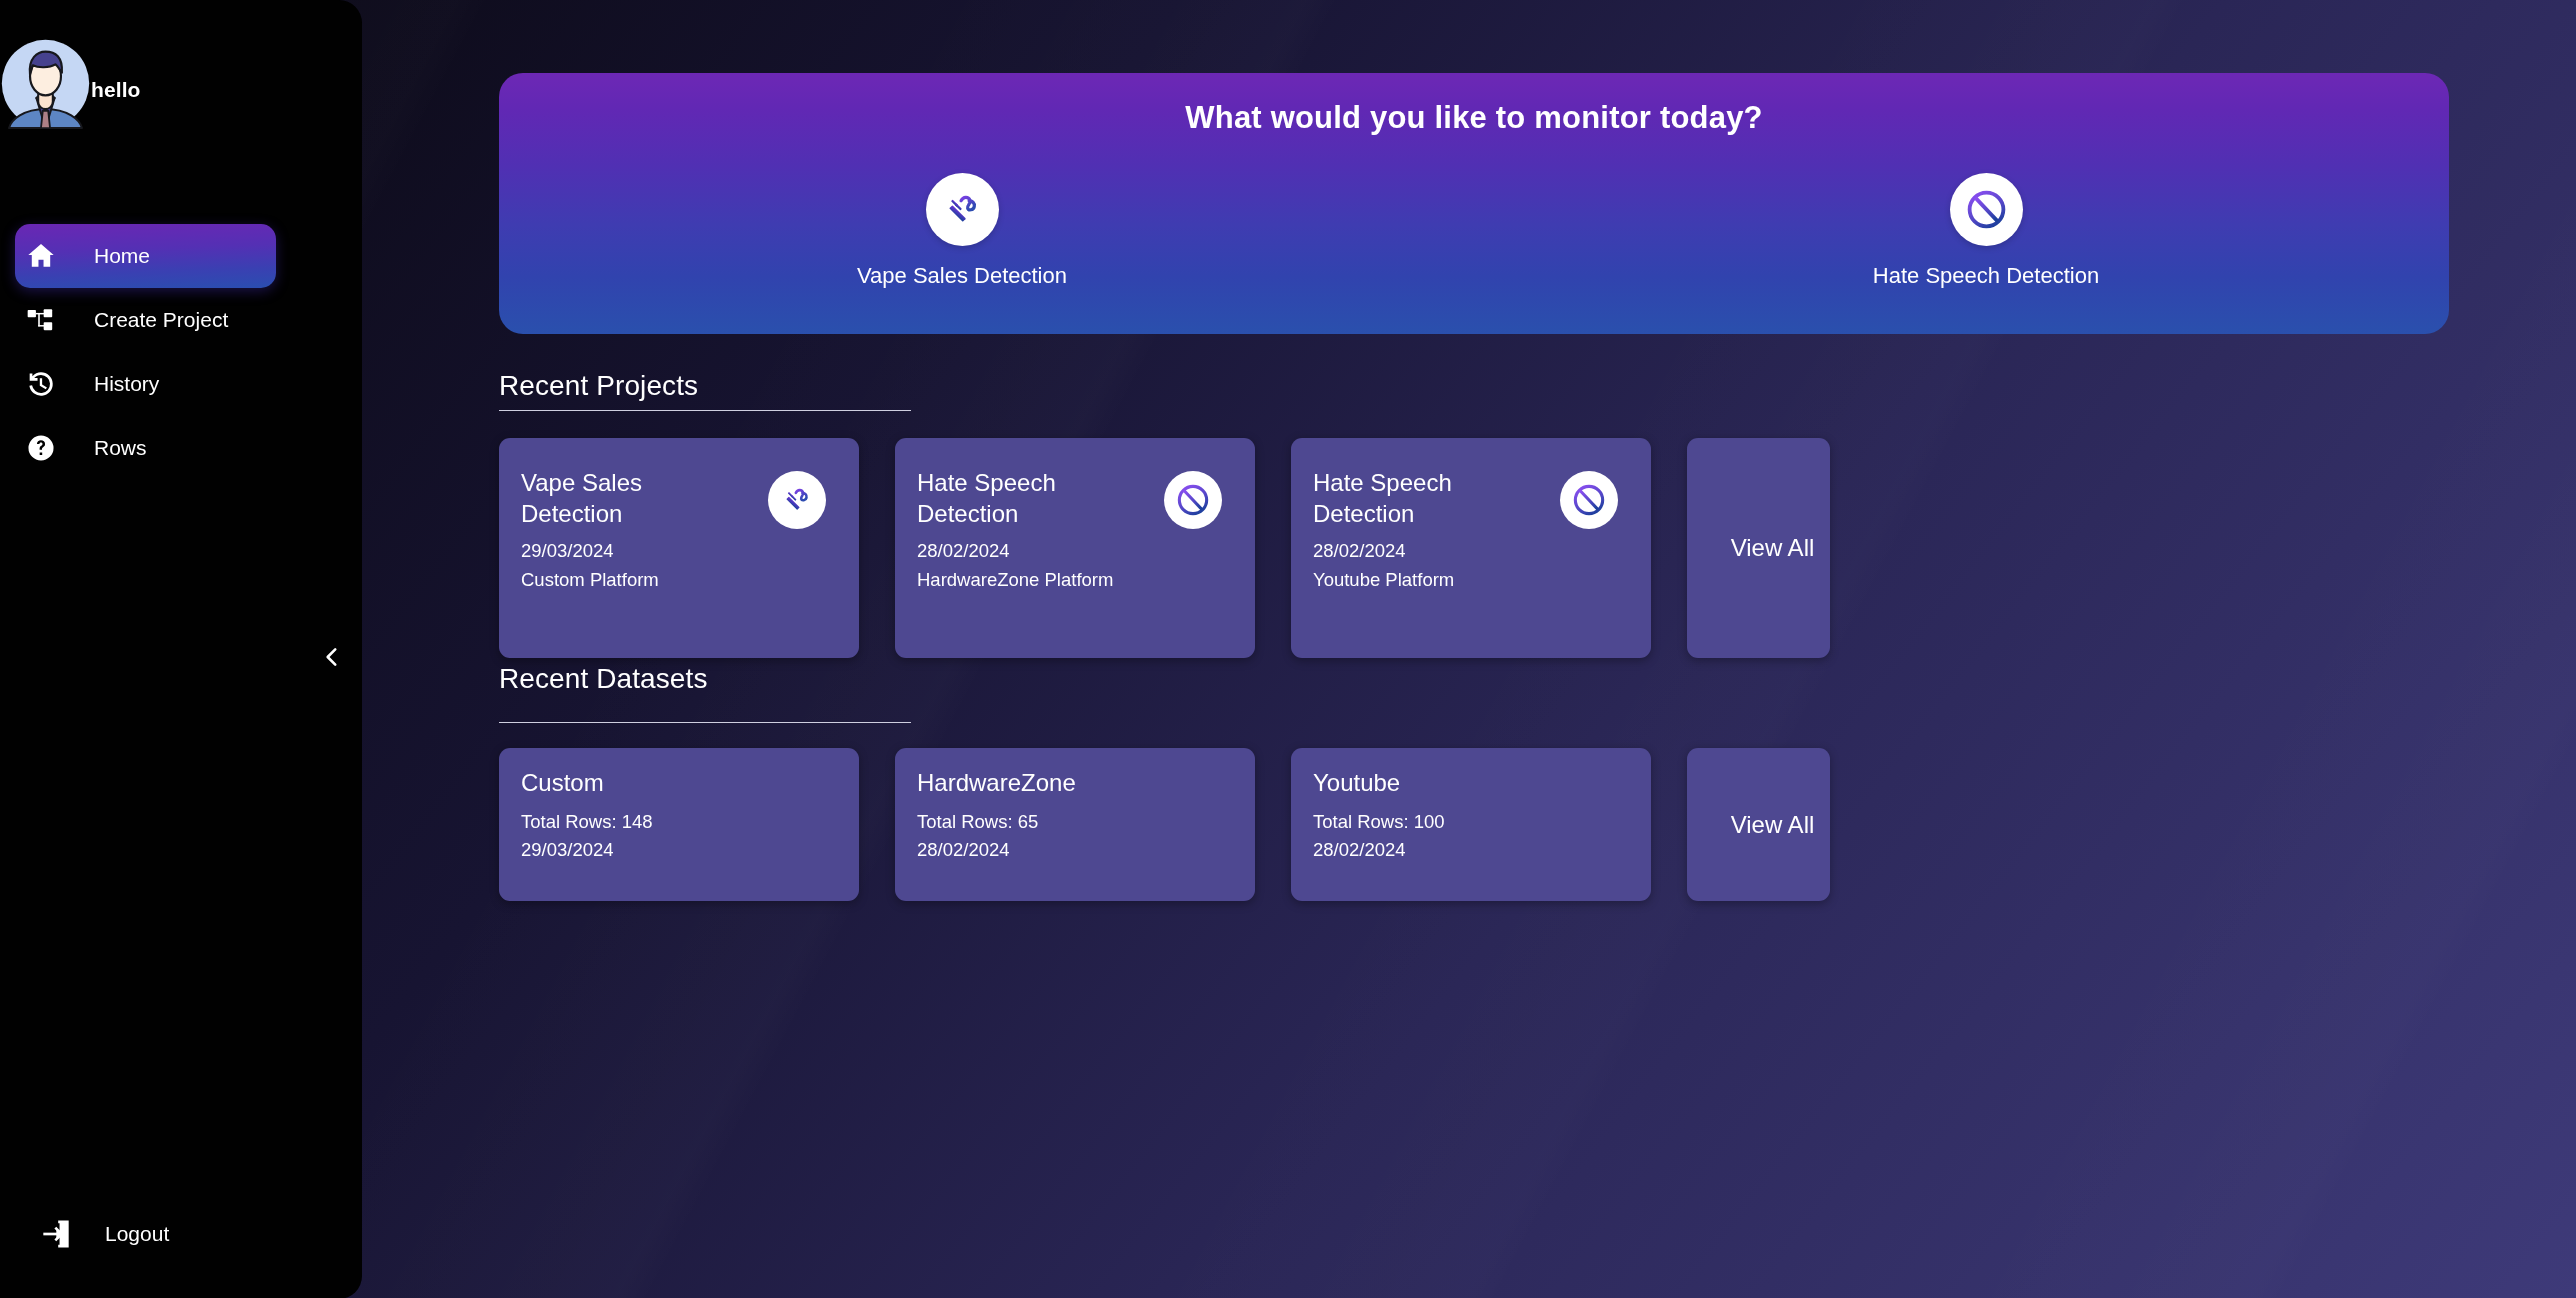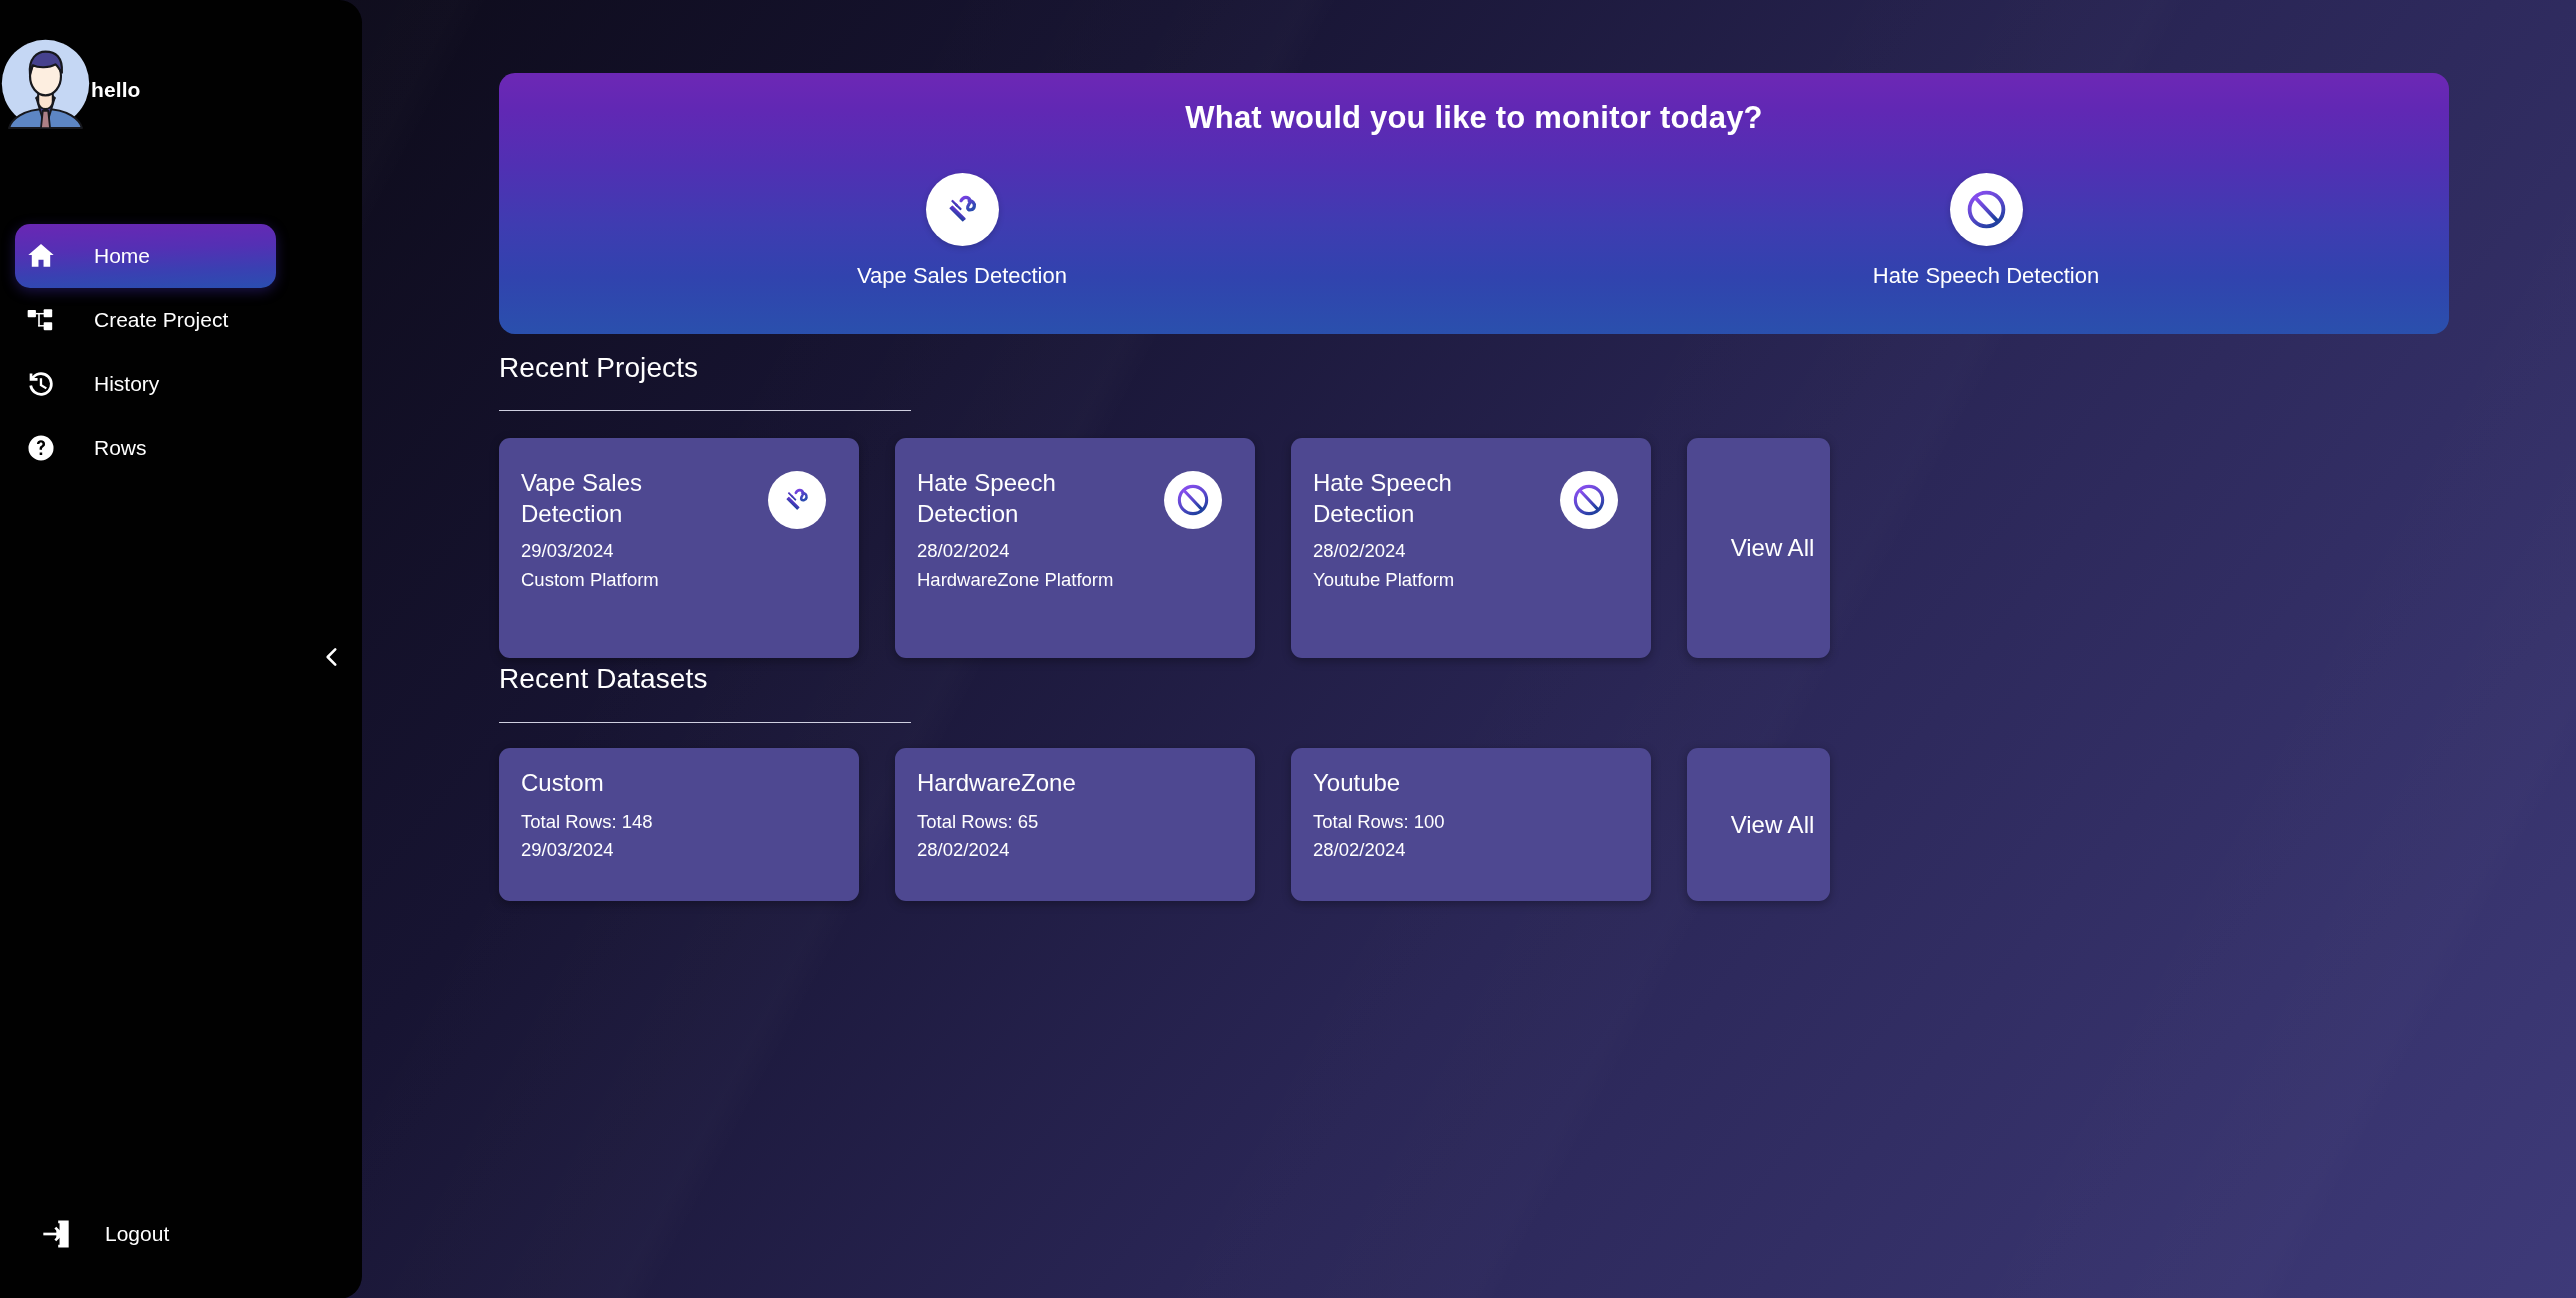--- a/index.html
+++ b/index.html
@@ -99,21 +99,21 @@
   
   #main {
     position: absolute; left: 362px; top: 0;
     width: 2214px; height: 1299px;
   }
 
   
   .banner {
     position: absolute; left: 137px; top: 73px;
     width: 1950px; height: 261px;
-    border-radius: 16px;
+    border-radius: 24px;
     background: linear-gradient(180deg, #6d28b5 0%, #6128b4 14%, #5030b3 36%, #3f3cb1 58%, #3143ae 78%, #2a50ad 100%);
     overflow: hidden;
   }
   .banner-title {
     position: absolute; left: 0; right: 0; top: 27.4px;
     text-align: center;
     color: #ffffff;
     font-size: 31px;
     font-weight: 700;
     letter-spacing: 0.2px;
@@ -346,21 +346,21 @@
               <circle cx="32" cy="32" r="23" fill="none" stroke="url(#pg1)" stroke-width="5.2"></circle>
               <line x1="16.5" y1="15.5" x2="47.5" y2="48.5" stroke="url(#pg1)" stroke-width="5.2" stroke-linecap="butt"></line>
             </svg>
           </span>
           <span class="opt-label">Hate Speech Detection</span>
         </div>
 
       </div>
     </section>
 
-    <h2 class="section-title" style="left:137px; top:352px;">Recent Projects</h2>
+    <h2 class="section-title" style="left:137px; top:370px;">Recent Projects</h2>
     <div class="section-rule" style="top:410px;"></div>
 
     <div class="card-row" style="top:438px;">
 
       <div class="card project-card">
         <div class="project-title">Vape Sales Detection</div>
         <span class="project-badge">
           <svg viewBox="0 0 64 64">
             <defs>
               <linearGradient id="vgc1" x1="0" y1="0" x2="0.6" y2="1">

